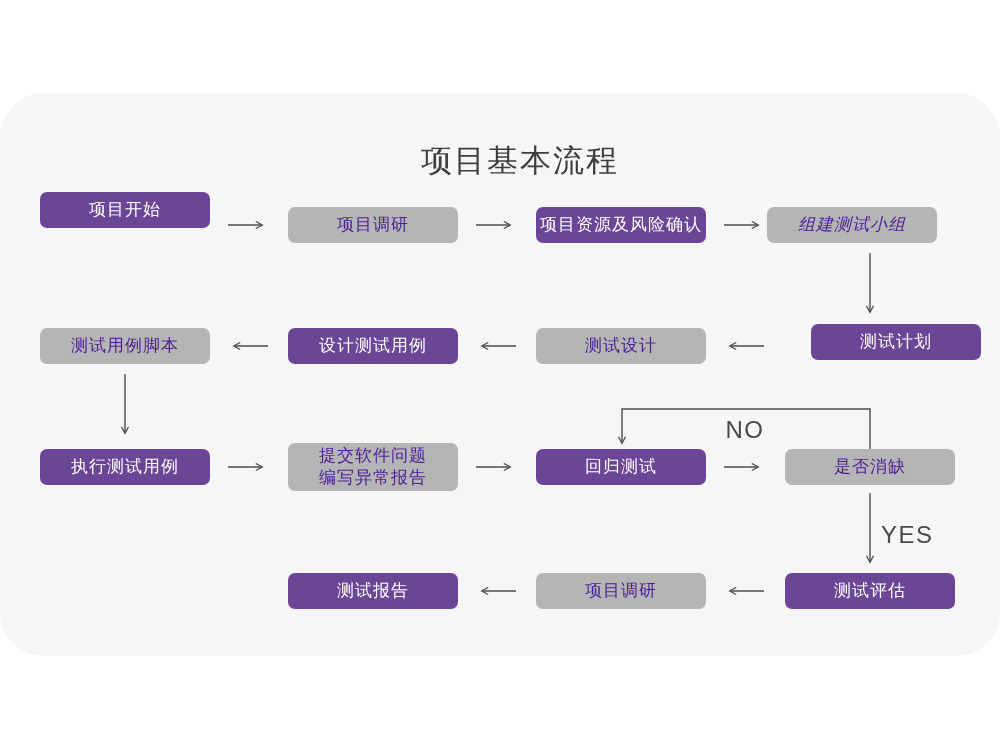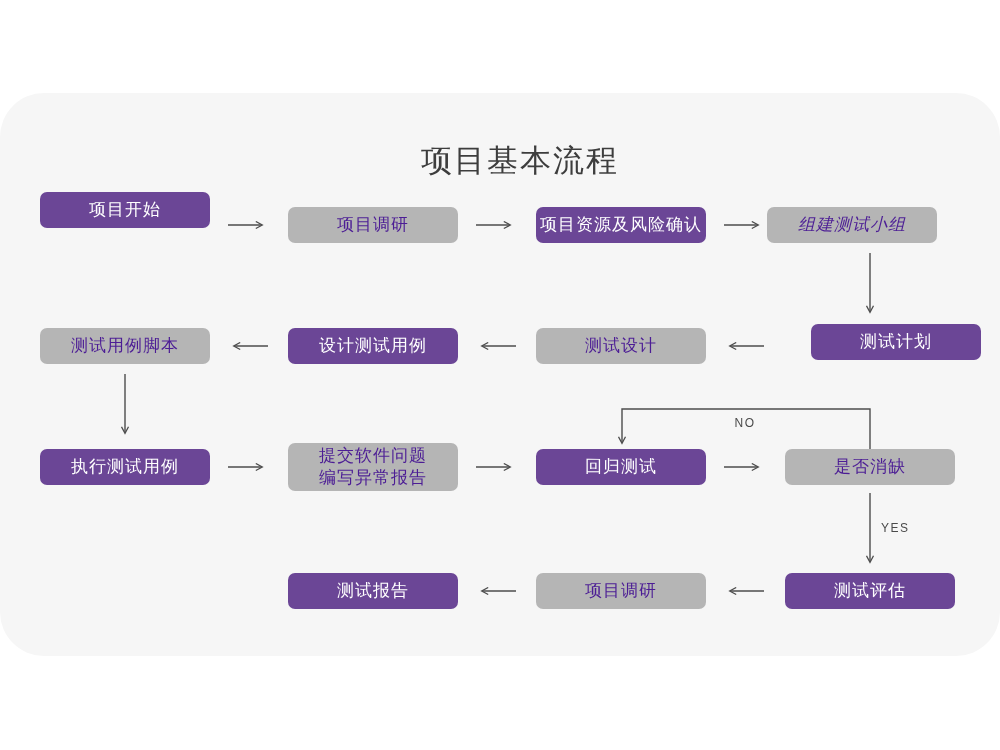--- a/index.html
+++ b/index.html
@@ -47,21 +47,21 @@
     text-align: center;
     line-height: 22px;
     white-space: pre-line;
   }
   .node.purple { background: #6b4696; color: #ffffff; }
   .node.gray   { background: #b5b5b5; color: #4c1d95; }
   .h36 { height: 36px; }
   .h48 { height: 48px; }
   .edge-label {
     position: absolute;
-    font-size: 12px;
+    font-size: 24px;
     color: #4a4a4a;
     letter-spacing: 1.5px;
   }
   .edge-label.no  { left: 700px; top: 416px; width: 90px; text-align: center; }
   .edge-label.yes { left: 881px; top: 521px; }
 </style>
 </head>
 <body>
 
 <div class="stage">

